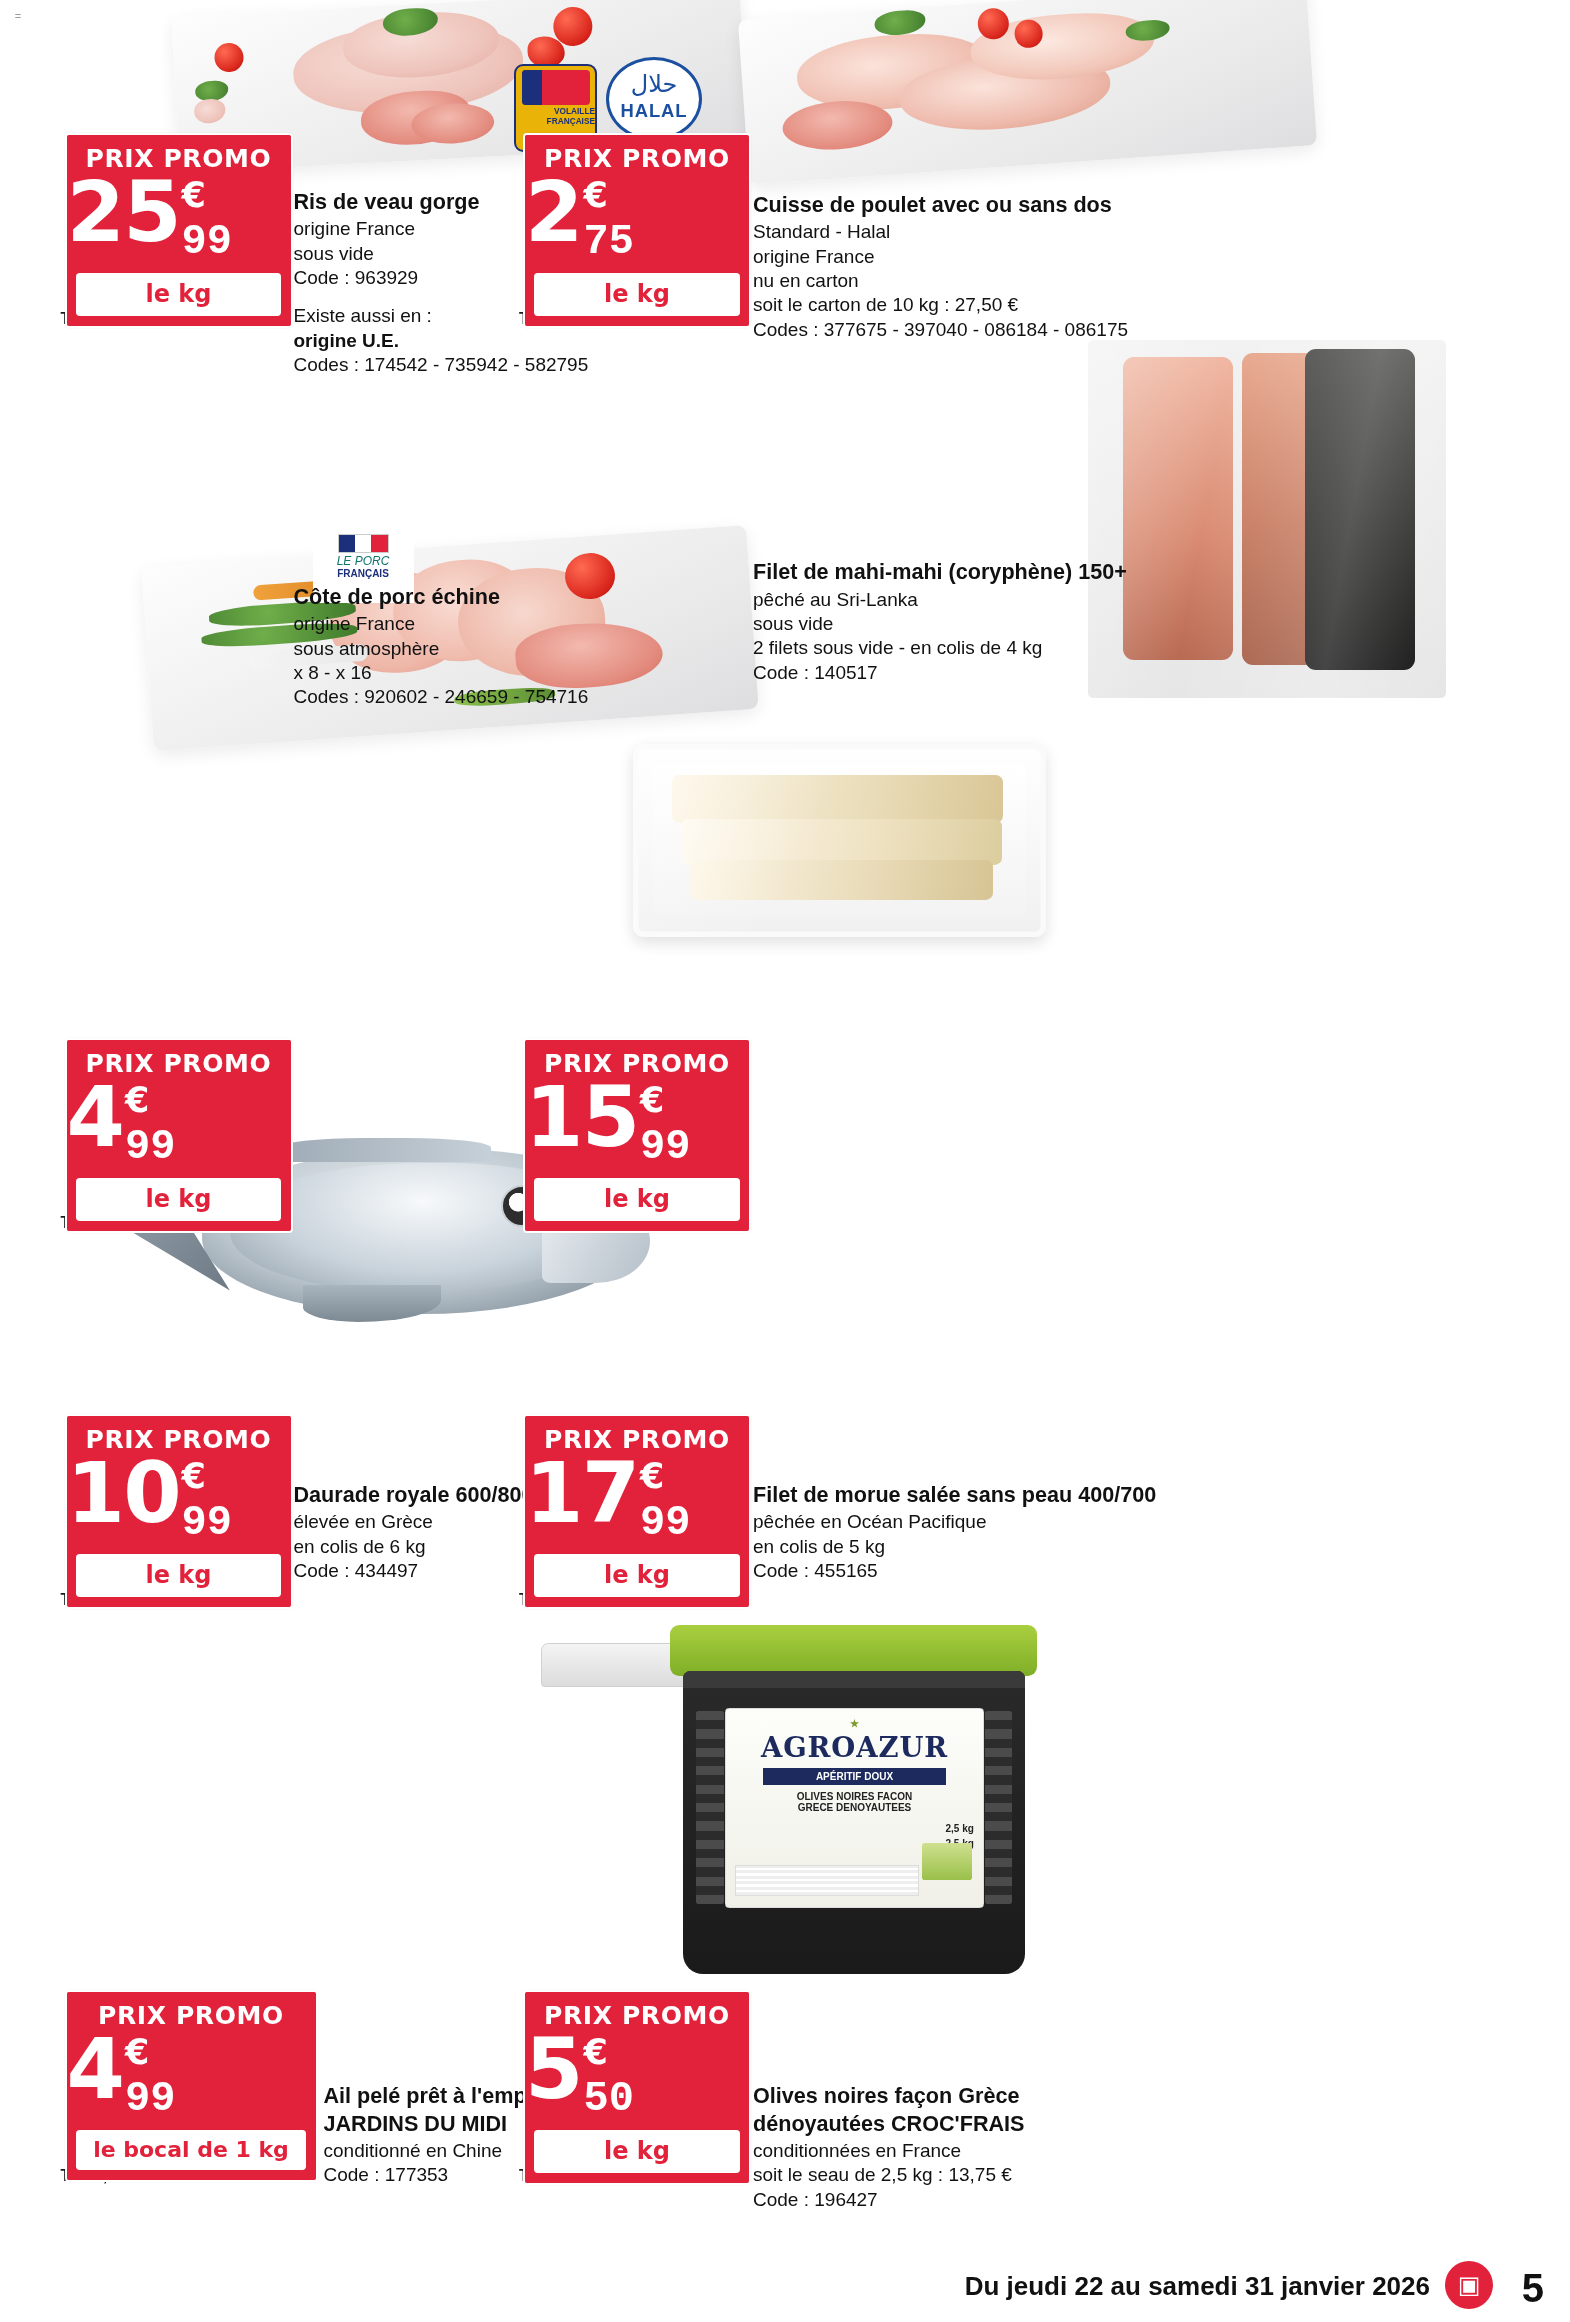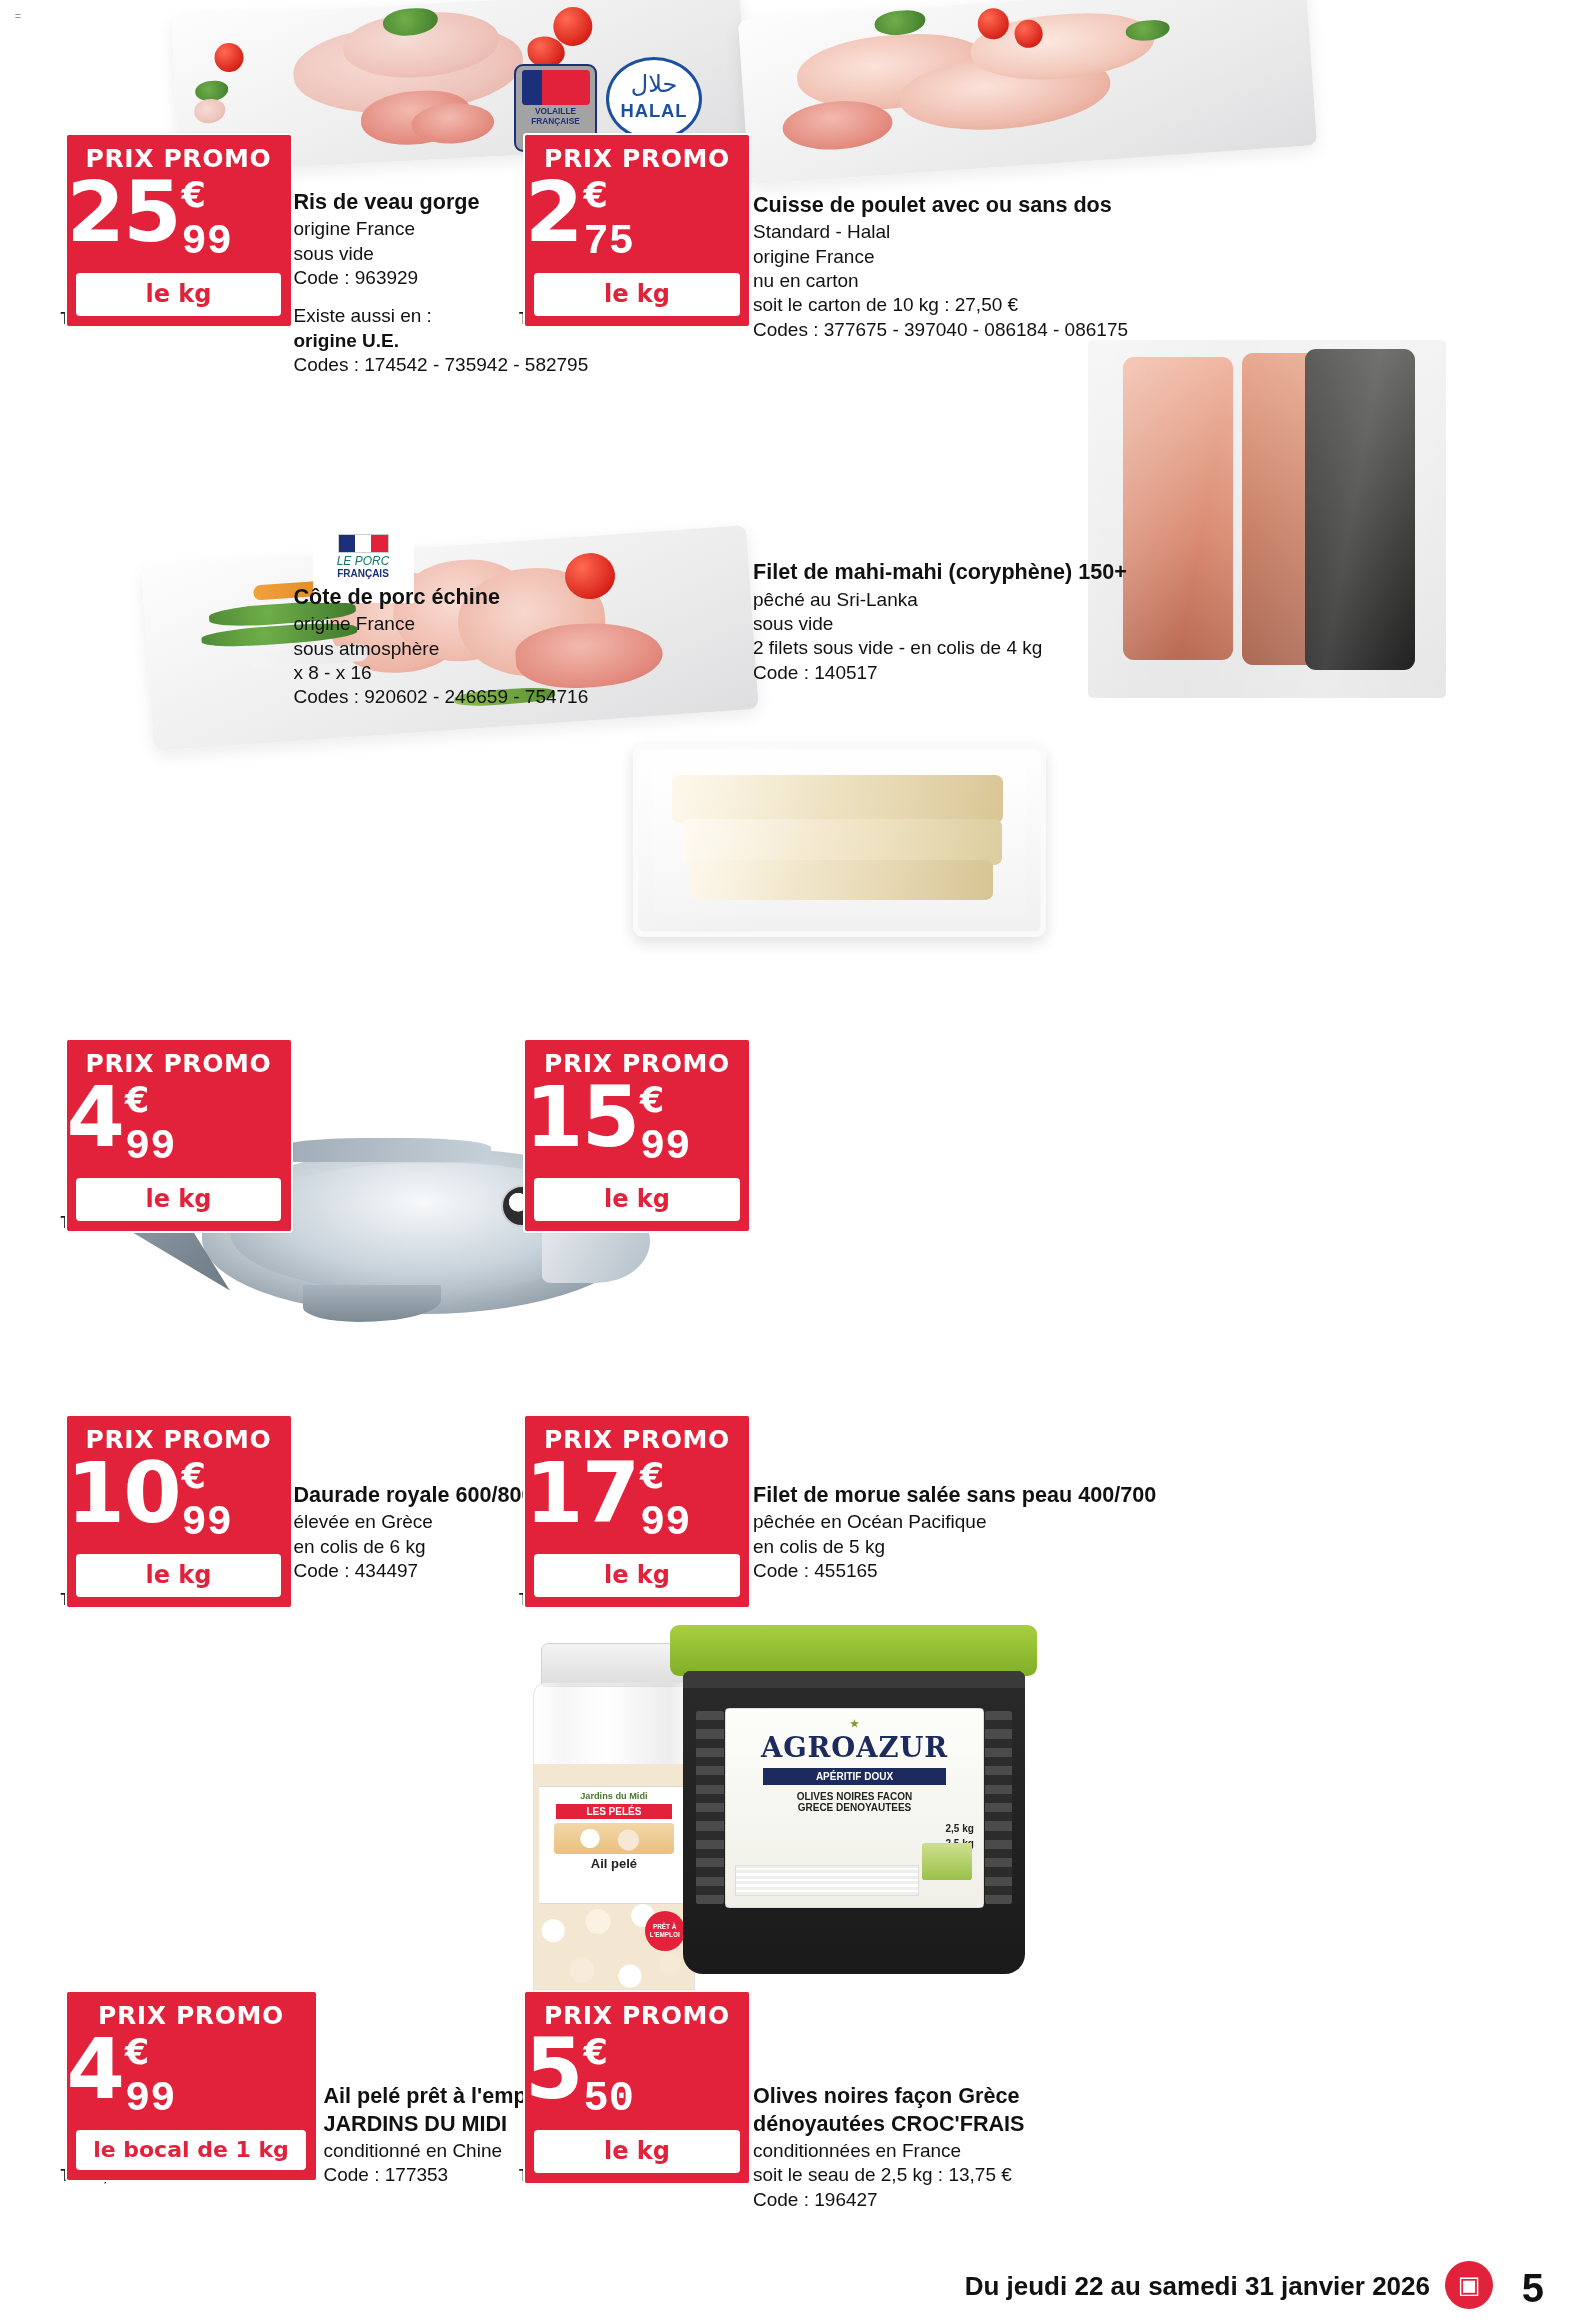--- a/index.html
+++ b/index.html
@@ -139,22 +139,22 @@
     color: #1b2f7a;
     line-height: 9.2px;
     letter-spacing: 0.2px;
   }
 
   .logo-volaille {
     position: absolute;
     width: 83px; height: 88px;
     border: 2.8px solid #1b2f7a;
     border-radius: 9.2px;
-    background: #a3a3a3;
-    text-align: center;
+    background: #eab308;
+    text-align: right;
   }
   .logo-volaille .band {
     height: 35px;
     background: #e2223b;
     border-radius: 3.7px;
     margin: 3.7px 5.5px 1.8px 5.5px;
     position: relative;
   }
   .logo-volaille .band:after {
     content: "";
@@ -580,30 +580,20 @@
       <span class="name">Filet de morue salée sans peau 400/700</span>
       <span class="line">pêchée en Océan Pacifique</span>
       <span class="line">en colis de 5 kg</span>
       <span class="line">Code : 455165</span>
     </div>
   </div>
 
   <div class="cell" style="left:27.5px;top:1726px;width:753px;height:386px;">
     <div style="position:absolute;left:487px;top:-83px;width:202px;height:432px;">
       <div class="jar-lid" style="left:26px;top:0;width:147px;height:44px;"></div>
-      <div class="jar" style="left:18.4px;top:39px;width:162px;height:386px;">
-        <div class="garlic-fill" style="height:303px;"></div>
-        <div class="jar-label" style="top:103px;height:118px;">
-          <div style="font-size:9.2px;color:#4a7a2a;font-weight:bold;">Jardins du Midi</div>
-          <div style="background:#e2223b;color:#fff;font-size:10px;font-weight:bold;margin:3.7px 16.5px;padding:1.8px 0;">LES PELÉS</div>
-          <div style="height:31px;margin:2.8px 14.7px;background:radial-gradient(circle at 30% 50%,#fff 0 9.2px,transparent 10px),radial-gradient(circle at 62% 55%,#f6e8d4 0 10px,transparent 11px),linear-gradient(180deg,#f3d7a8,#e9c07e);border-radius:3.7px;"></div>
-          <div style="font-size:13px;font-weight:bold;color:#222;margin-top:2.8px;">Ail pelé</div>
-        </div>
-        <div style="position:absolute;right:9.2px;top:228px;width:40px;height:40px;border-radius:50%;background:#e2223b;color:#fff;font-size:6.4px;font-weight:bold;display:flex;align-items:center;justify-content:center;text-align:center;line-height:8.3px;">PRÊT À L'EMPLOI</div>
-      </div>
     </div>
 
     <div class="flag" style="left:37px;top:264px;width:253px;">
       <div class="flag-title">PRIX PROMO</div>
       <div class="price-row">
         <span class="price-int">4</span>
         <span class="price-sym">
           <span class="euro">€</span>
           <span class="cents">99</span>
         </span>

